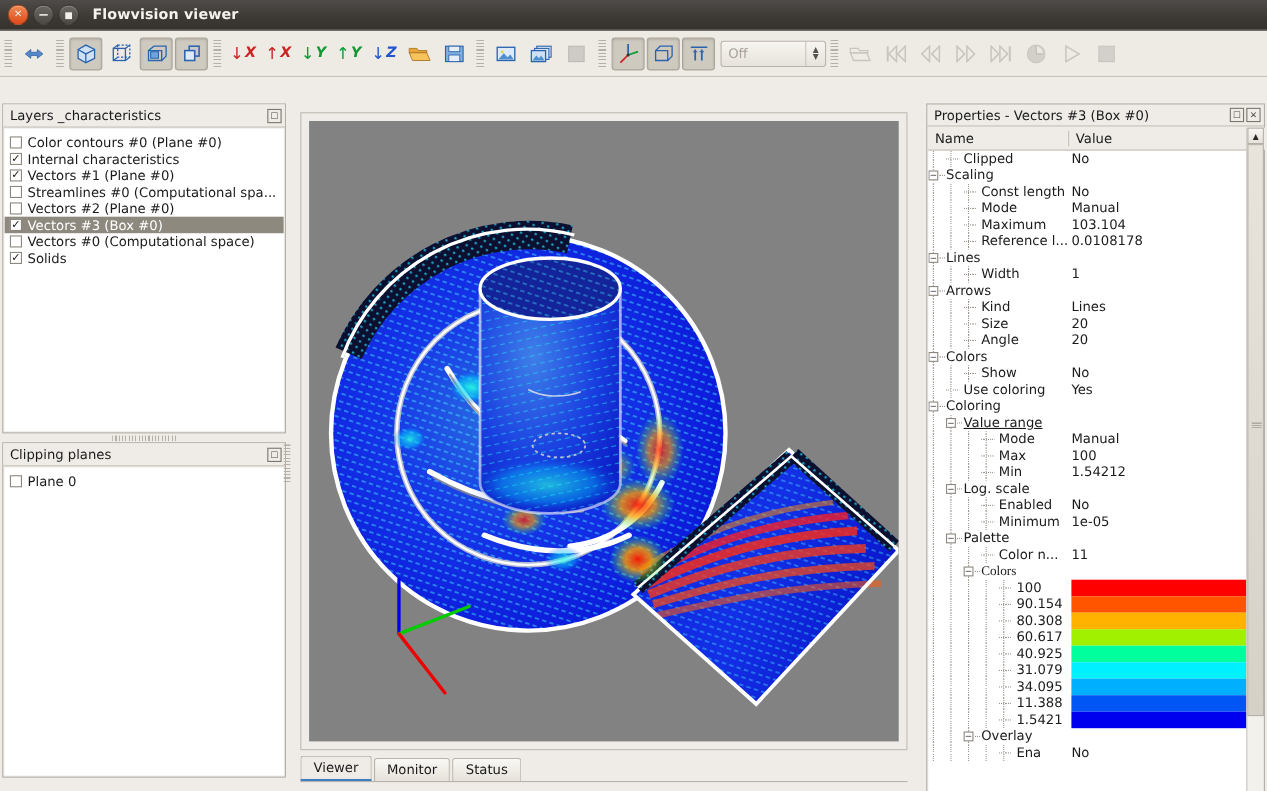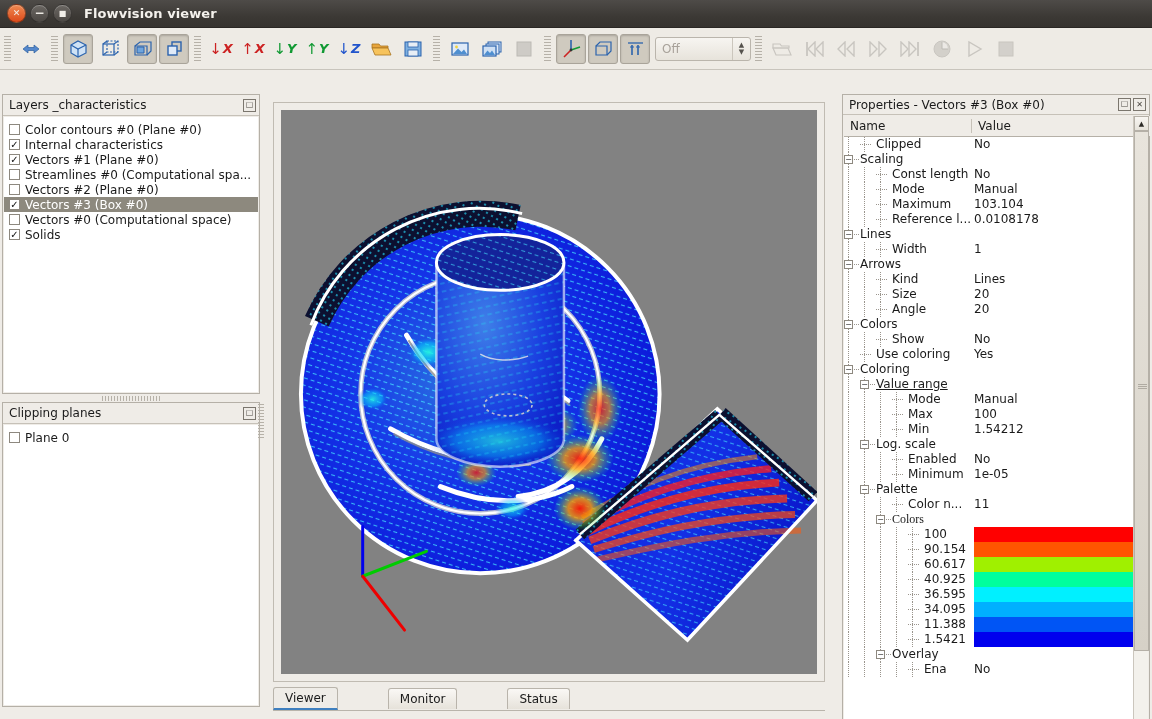--- a/index.html
+++ b/index.html
@@ -181,24 +181,23 @@
   }
   .viewport {
     width: 100%; height: 100%;
     background: #828282;
     position: relative;
     overflow: hidden;
   }
   .tabs {
     position: absolute; left: 7px; top: 593px;
     width: 552px; height: 24px;
-    display: flex; align-items: center;
+    display: flex; align-items: flex-end;
     border-bottom: 1px solid #b9b4ab;
     box-sizing: border-box;
-    gap: 48px;
   }
   .tab {
     height: 21px; padding: 0 11px;
     display: flex; align-items: center;
     font-size: 12px;
     background: linear-gradient(to bottom,#faf8f5,#e6e2da);
     border: 1px solid #b9b4ab; border-bottom: none;
     border-radius: 3px 3px 0 0;
     margin-right: 2px;
     box-sizing: border-box;
@@ -1004,20 +1003,34 @@
             </div>
           </div>
           <div class="prow">
             <div class="pname">
               <div class="vline" style="left: 4px; top: 0px; height: 15px;"></div>
               <div class="vline" style="left: 20px; top: 0px; height: 15px;"></div>
               <div class="vline" style="left: 36px; top: 0px; height: 15px;"></div>
               <div class="vline" style="left: 52px; top: 0px; height: 15px;"></div>
               <div class="vline" style="left: 68px; top: 0px; height: 15px;"></div>
               <div class="dash" style="left: 64px; width: 12px;"></div>
+              <span class="lbl" style="left: 80px;">80.308</span>
+            </div>
+            <div class="pval">
+              <span class="swatch" style="background: rgb(255, 179, 0);"></span>
+            </div>
+          </div>
+          <div class="prow">
+            <div class="pname">
+              <div class="vline" style="left: 4px; top: 0px; height: 15px;"></div>
+              <div class="vline" style="left: 20px; top: 0px; height: 15px;"></div>
+              <div class="vline" style="left: 36px; top: 0px; height: 15px;"></div>
+              <div class="vline" style="left: 52px; top: 0px; height: 15px;"></div>
+              <div class="vline" style="left: 68px; top: 0px; height: 15px;"></div>
+              <div class="dash" style="left: 64px; width: 12px;"></div>
               <span class="lbl" style="left: 80px;">60.617</span>
             </div>
             <div class="pval">
               <span class="swatch" style="background: rgb(160, 240, 0);"></span>
             </div>
           </div>
           <div class="prow">
             <div class="pname">
               <div class="vline" style="left: 4px; top: 0px; height: 15px;"></div>
               <div class="vline" style="left: 20px; top: 0px; height: 15px;"></div>
@@ -1032,21 +1045,21 @@
             </div>
           </div>
           <div class="prow">
             <div class="pname">
               <div class="vline" style="left: 4px; top: 0px; height: 15px;"></div>
               <div class="vline" style="left: 20px; top: 0px; height: 15px;"></div>
               <div class="vline" style="left: 36px; top: 0px; height: 15px;"></div>
               <div class="vline" style="left: 52px; top: 0px; height: 15px;"></div>
               <div class="vline" style="left: 68px; top: 0px; height: 15px;"></div>
               <div class="dash" style="left: 64px; width: 12px;"></div>
-              <span class="lbl" style="left: 80px;">36.595</span>
+              <span class="lbl" style="left: 80px;">31.079</span>
             </div>
             <div class="pval">
               <span class="swatch" style="background: rgb(0, 240, 255);"></span>
             </div>
           </div>
           <div class="prow">
             <div class="pname">
               <div class="vline" style="left: 4px; top: 0px; height: 15px;"></div>
               <div class="vline" style="left: 20px; top: 0px; height: 15px;"></div>
               <div class="vline" style="left: 36px; top: 0px; height: 15px;"></div>

